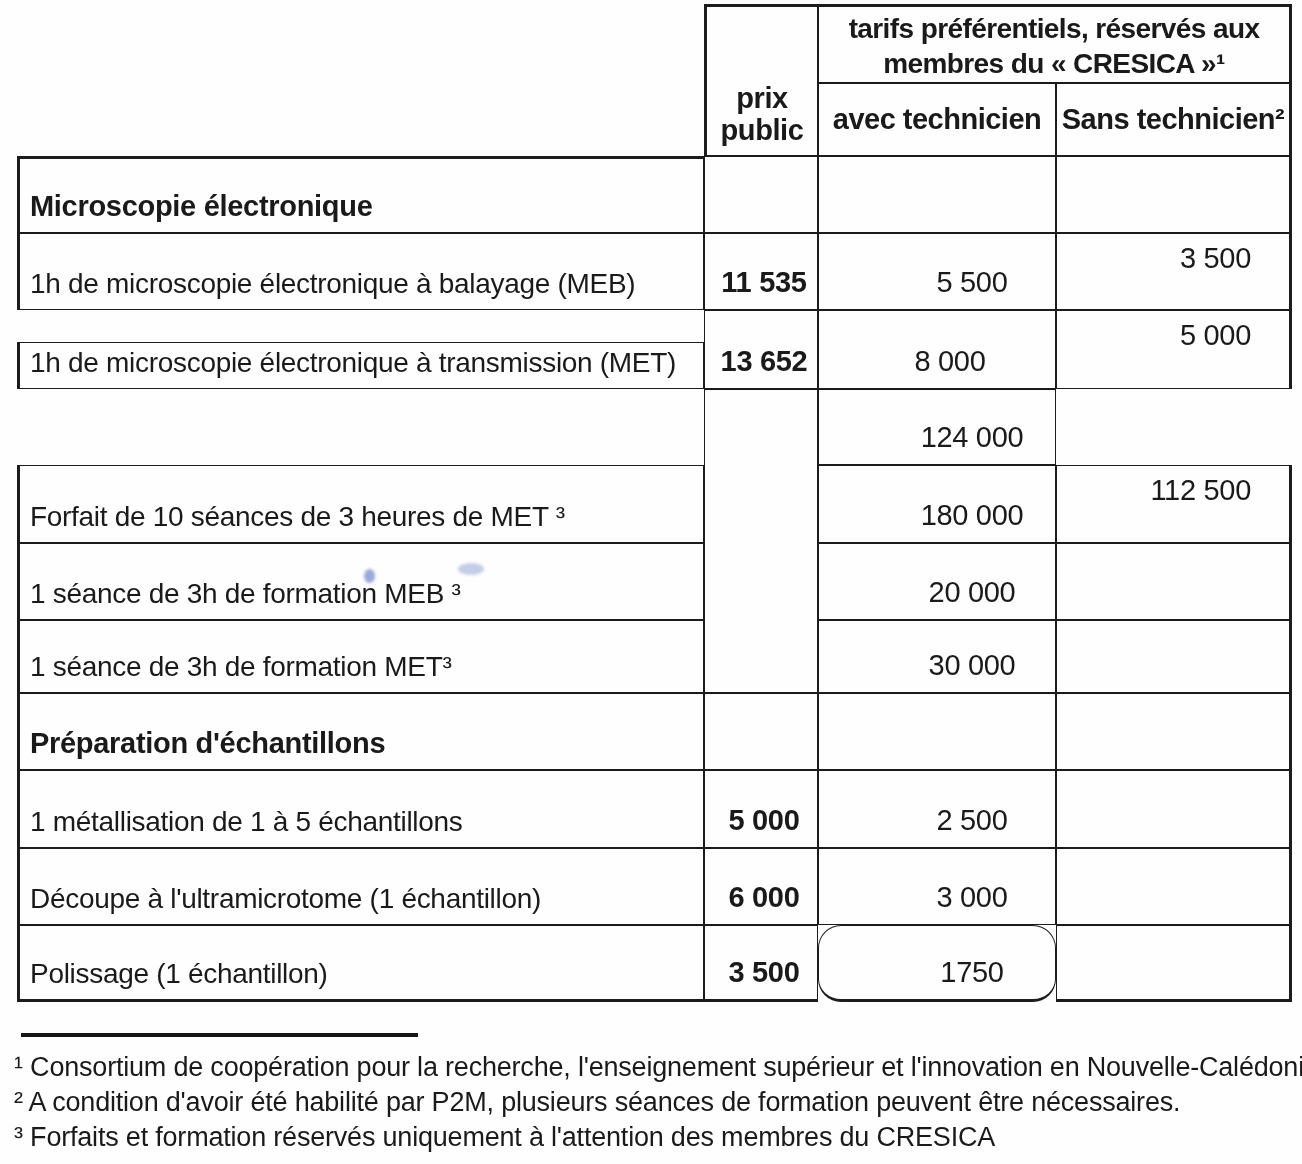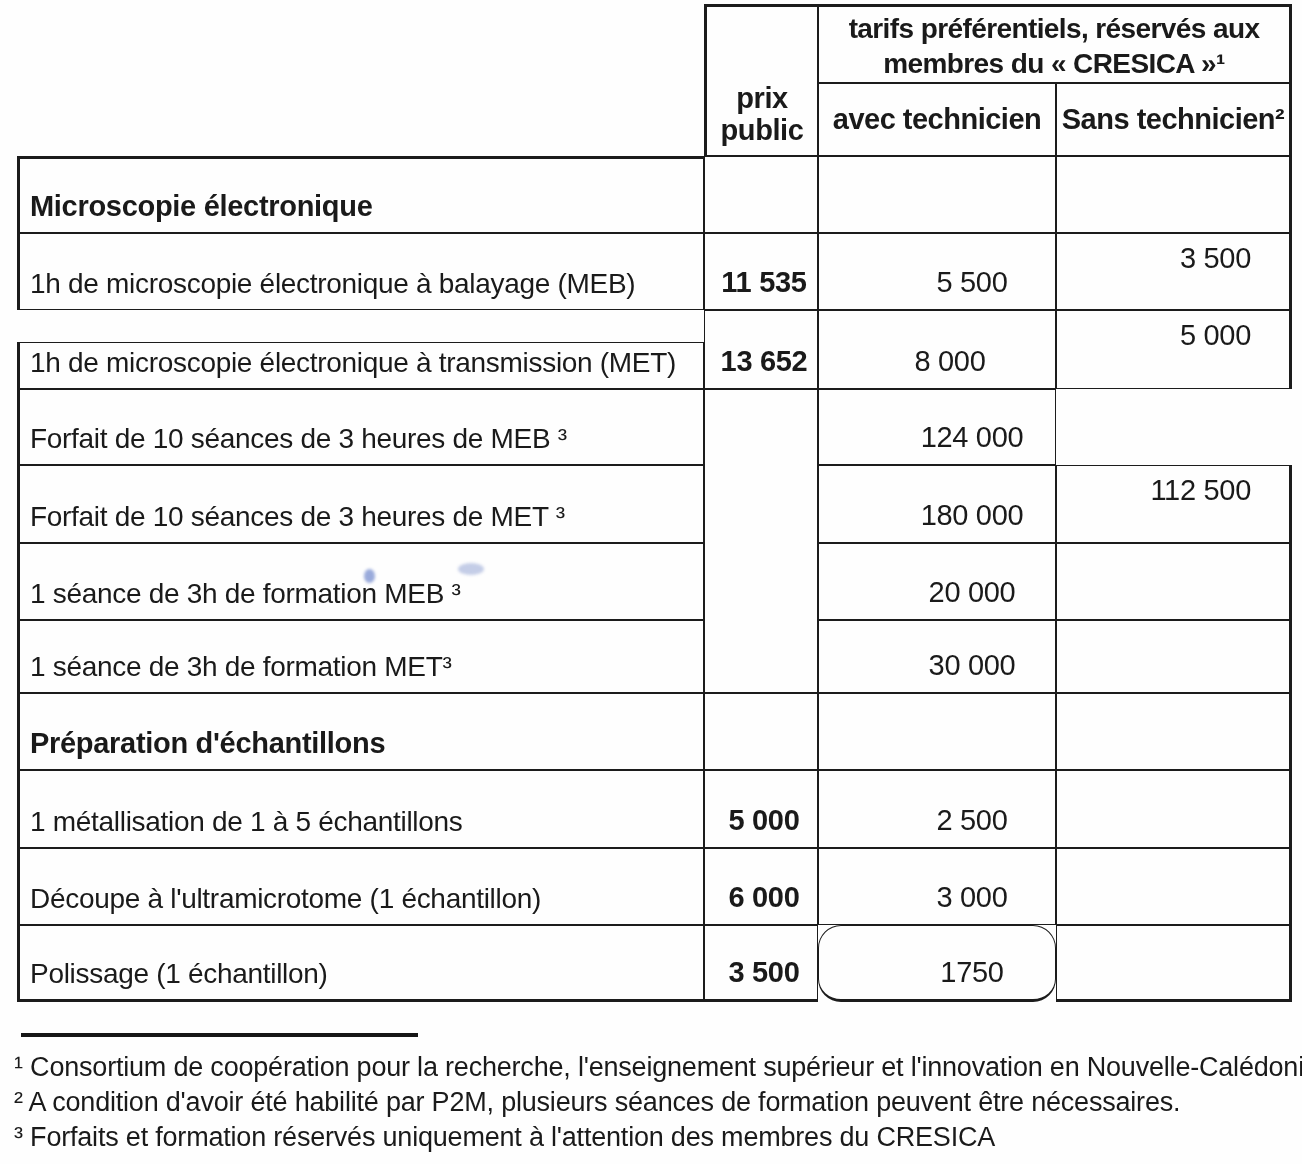--- a/index.html
+++ b/index.html
@@ -99,21 +99,20 @@
     <div class="cell num-avec" style="grid-area:4/3/5/4;">5 500</div>
     <div class="cell num-sans tR" style="grid-area:4/4/5/5;">3 500</div>
 
     <div class="cell lbl tL" style="grid-area:5/1/6/2;margin-top:32px;">1h de microscopie électronique à transmission (MET)</div>
     <div class="cell num-prix" style="grid-area:5/2/6/3;">13 652</div>
     <div class="cell num-avec" style="grid-area:5/3/6/4;padding-left:26px;">8 000</div>
     <div class="cell num-sans tR" style="grid-area:5/4/6/5;">5 000</div>
 
     <div class="cell" style="grid-area:6/2/10/3;"></div>
 
-    <div class="cell lbl tL" style="grid-area:6/1/7/2;">Forfait de 10 séances de 3 heures de MEB ³</div>
     <div class="cell num-avec" style="grid-area:6/3/7/4;">124 000</div>
 
     <div class="cell lbl tL" style="grid-area:7/1/8/2;">Forfait de 10 séances de 3 heures de MET ³</div>
     <div class="cell num-avec" style="grid-area:7/3/8/4;">180 000</div>
     <div class="cell num-sans tR" style="grid-area:7/4/8/5;">112 500</div>
 
     <div class="cell lbl tL" style="grid-area:8/1/9/2;">1 séance de 3h de formation MEB ³</div>
     <div class="cell num-avec" style="grid-area:8/3/9/4;">20 000</div>
     <div class="cell num-sans tR" style="grid-area:8/4/9/5;"></div>
 

